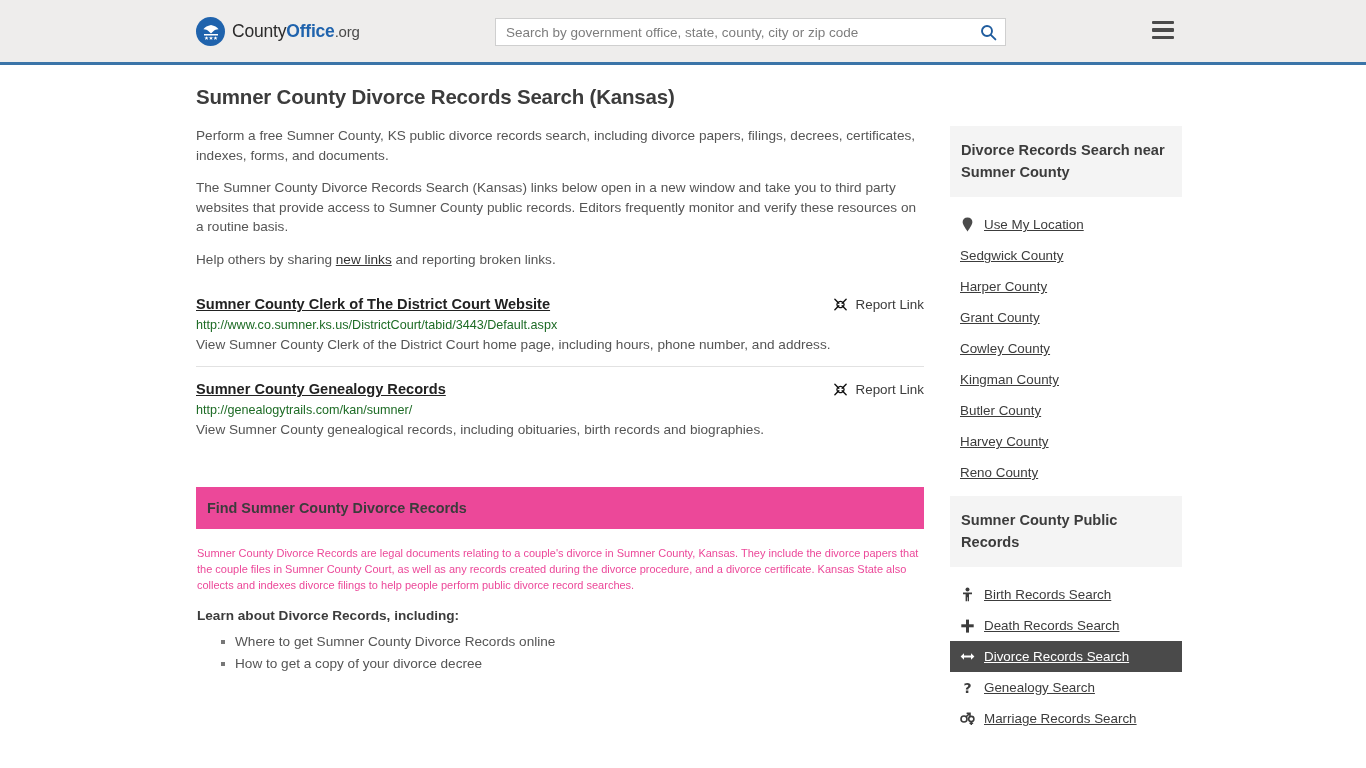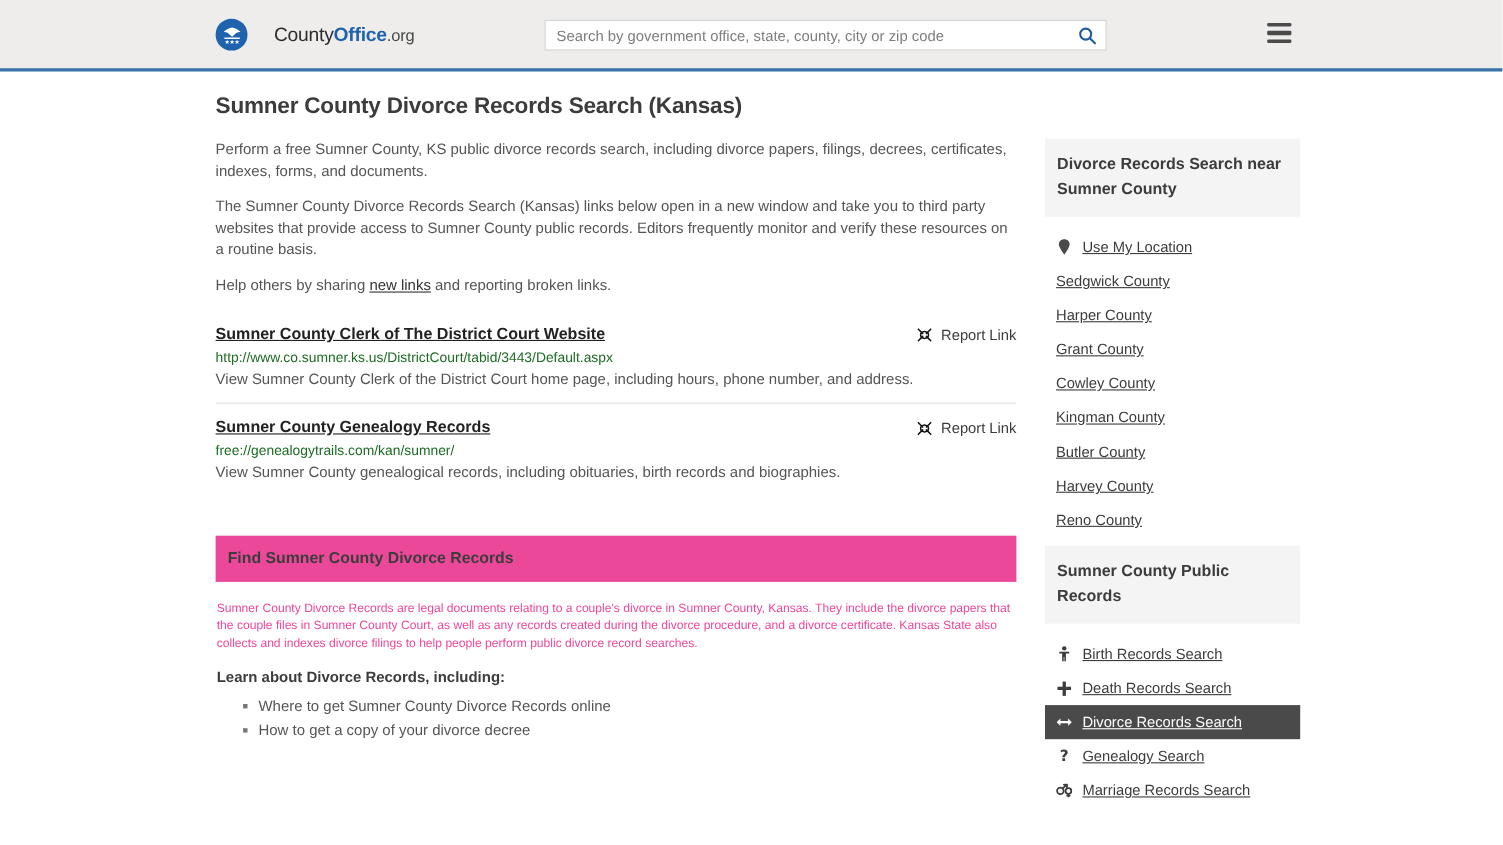--- a/index.html
+++ b/index.html
@@ -17,21 +17,21 @@
     height: 65px;
     background: #eeedec;
     border-bottom: 3px solid #3b74a8;
     display: flex;
     align-items: center;
     position: relative;
   }
   .logo-wrap {
     position: absolute;
     left: 196px; top: 17px;
-    display: flex; align-items: center; gap: 24px;
+    display: flex; align-items: center; gap: 7px;
     cursor: pointer;
   }
   .logo-emblem {
     width: 29px; height: 29px; border-radius: 50%;
     background: #1f63ad;
     display: flex; align-items: center; justify-content: center;
     flex-shrink: 0;
   }
   .logo-text {
     font-size: 17.5px;
@@ -315,21 +315,21 @@
             <a class="result-title">Sumner County Genealogy Records</a>
             <div class="report-link">
               <svg width="15" height="15" viewBox="0 0 16 16" aria-hidden="true">
                 <path d="M2 2.4 L6.2 6.6 M9.8 9.4 L14 13.6" stroke="#111" stroke-width="1.5" stroke-linecap="round" fill="none"></path>
                 <path d="M2 13.6 L6.2 9.4 M9.8 6.6 L14 2.4" stroke="#111" stroke-width="1.5" stroke-linecap="round" fill="none"></path>
                 <path d="M6.4 5.1 a3 3 0 0 1 3.2 0 a3 3 0 0 1 0 5.8 a3 3 0 0 1 -3.2 0 a3 3 0 0 1 0 -5.8 z" fill="none" stroke="#111" stroke-width="1.4"></path>
               </svg>
               <span class="report-link-label">Report Link</span>
             </div>
           </div>
-          <div class="result-url">free://genealogytrails.com/kan/sumner/</div>
+          <div class="result-url">http://genealogytrails.com/kan/sumner/</div>
           <div class="result-desc">View Sumner County genealogical records, including obituaries, birth records and biographies.</div>
         </div>
 
         <div class="section-head">Find Sumner County Divorce Records</div>
         <div class="section-body">
           <p>Sumner County Divorce Records are legal documents relating to a couple's divorce in Sumner County, Kansas. They include the divorce papers that the couple files in Sumner County Court, as well as any records created during the divorce procedure, and a divorce certificate. Kansas State also collects and indexes divorce filings to help people perform public divorce record searches.</p>
           <div class="learn-head">Learn about Divorce Records, including:</div>
           <ul class="learn-list">
             <li>Where to get Sumner County Divorce Records online</li>
             <li>How to get a copy of your divorce decree</li>

